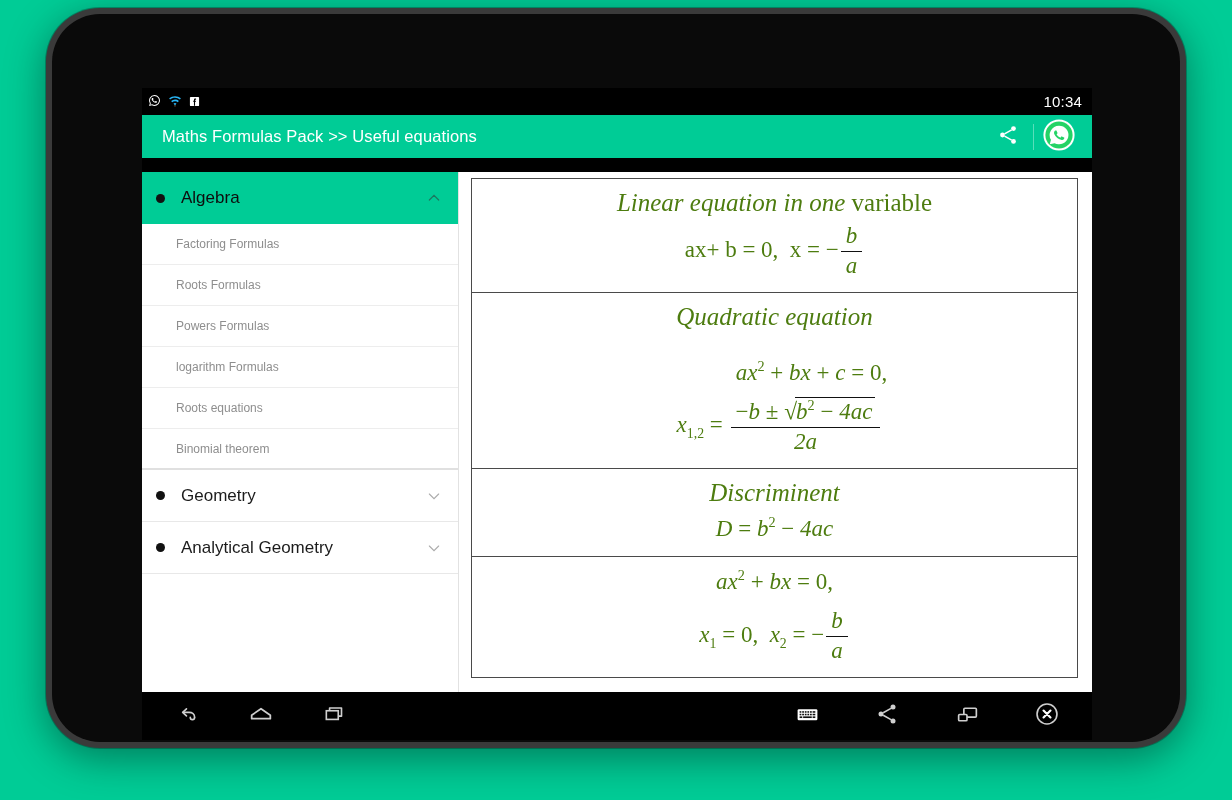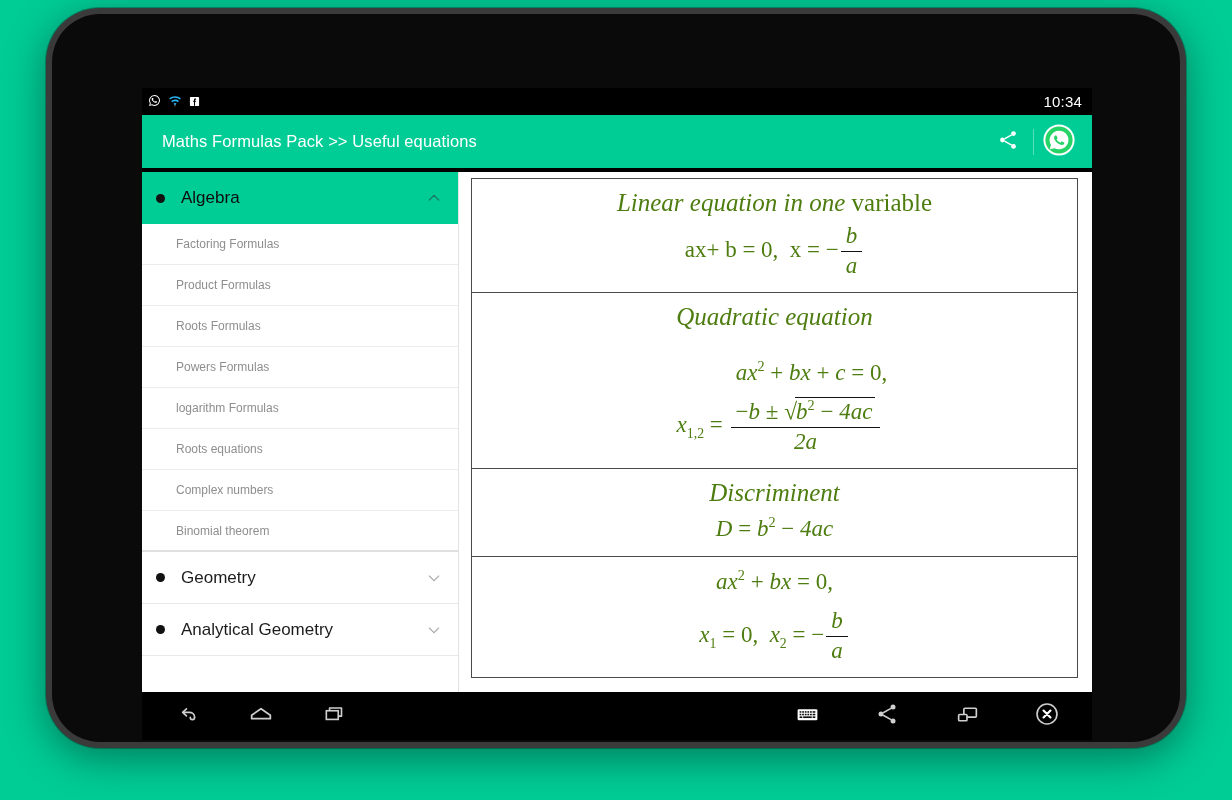--- a/index.html
+++ b/index.html
@@ -65,21 +65,21 @@
     color: #ffffff;
     font-size: 15px;
     letter-spacing: .2px;
   }
 
   
   #app-bar {
     position: absolute;
     left: 0; top: 27px;
     width: 950px;
-    height: 53px;
+    height: 43px;
     background: #00cc96;
     display: flex;
     align-items: center;
     padding: 0 12px 0 20px;
   }
   #app-title {
     color: #ffffff;
     font-size: 16.5px;
     font-weight: 400;
     letter-spacing: .1px;
@@ -320,36 +320,30 @@
           <svg width="16" height="16" viewBox="0 0 24 24">
             <path d="M5 15l7-7 7 7" stroke="#333333" stroke-width="1.8" fill="none" stroke-linecap="round"></path>
           </svg>
         </span>
       </div>
 
       <div class="sub-item">
         <span>Factoring Formulas</span>
       </div>
       <div class="sub-item">
-        <span>Product Formulas</span>
-      </div>
-      <div class="sub-item">
         <span>Roots Formulas</span>
       </div>
       <div class="sub-item">
         <span>Powers Formulas</span>
       </div>
       <div class="sub-item">
         <span>logarithm Formulas</span>
       </div>
       <div class="sub-item">
         <span>Roots equations</span>
-      </div>
-      <div class="sub-item">
-        <span>Complex numbers</span>
       </div>
       <div class="sub-item sub-group-end">
         <span>Binomial theorem</span>
       </div>
 
       <div class="group-header">
         <span class="bullet"></span>
         <span class="group-label">Geometry</span>
         <span class="chev">
           <svg width="16" height="16" viewBox="0 0 24 24">

